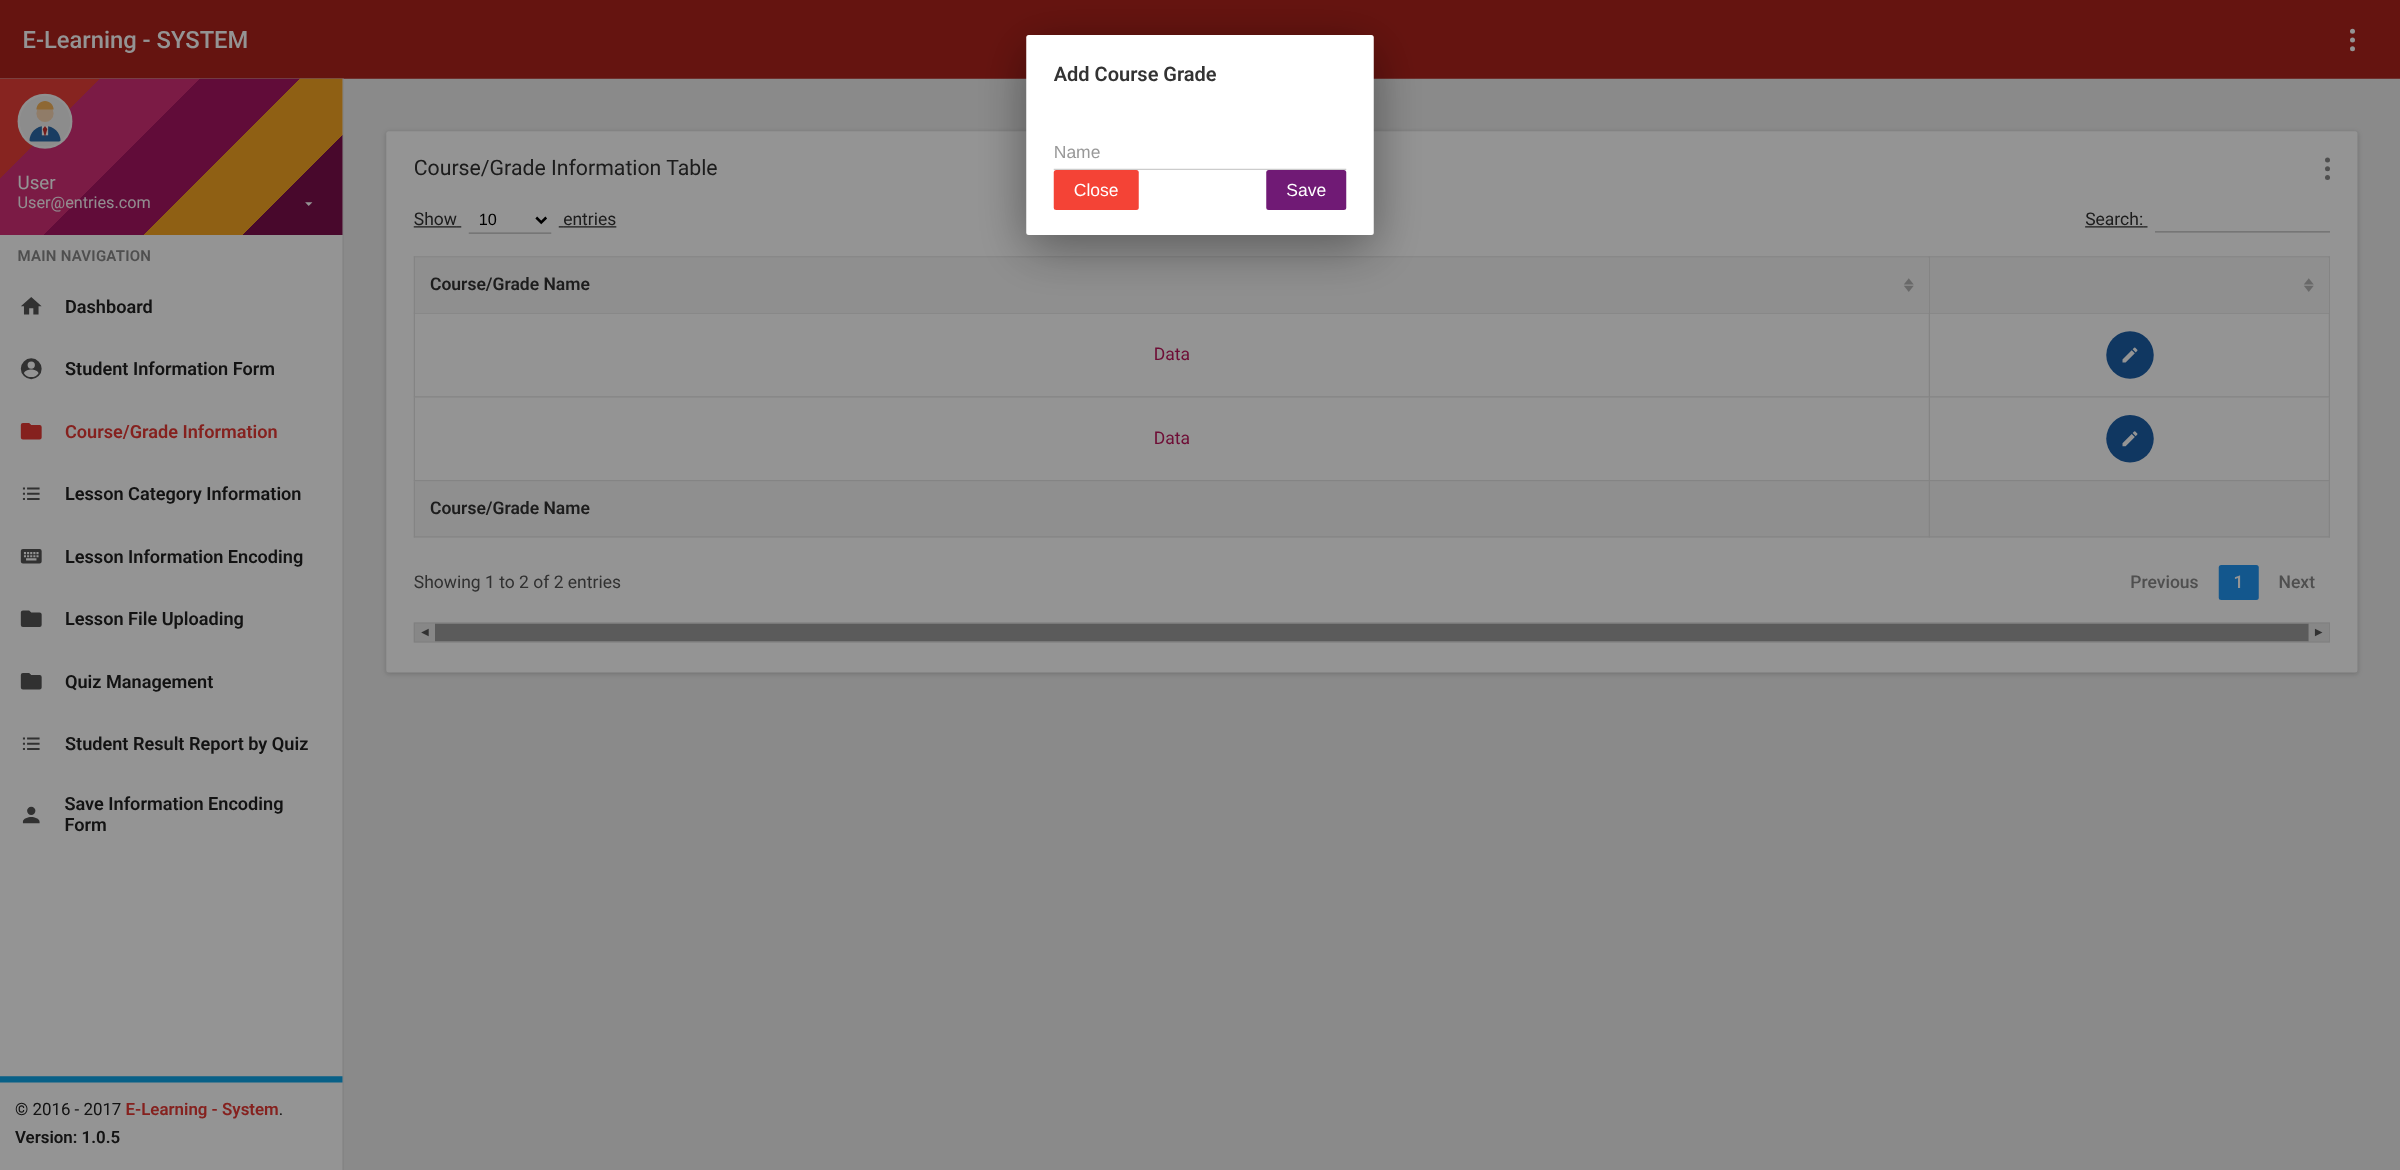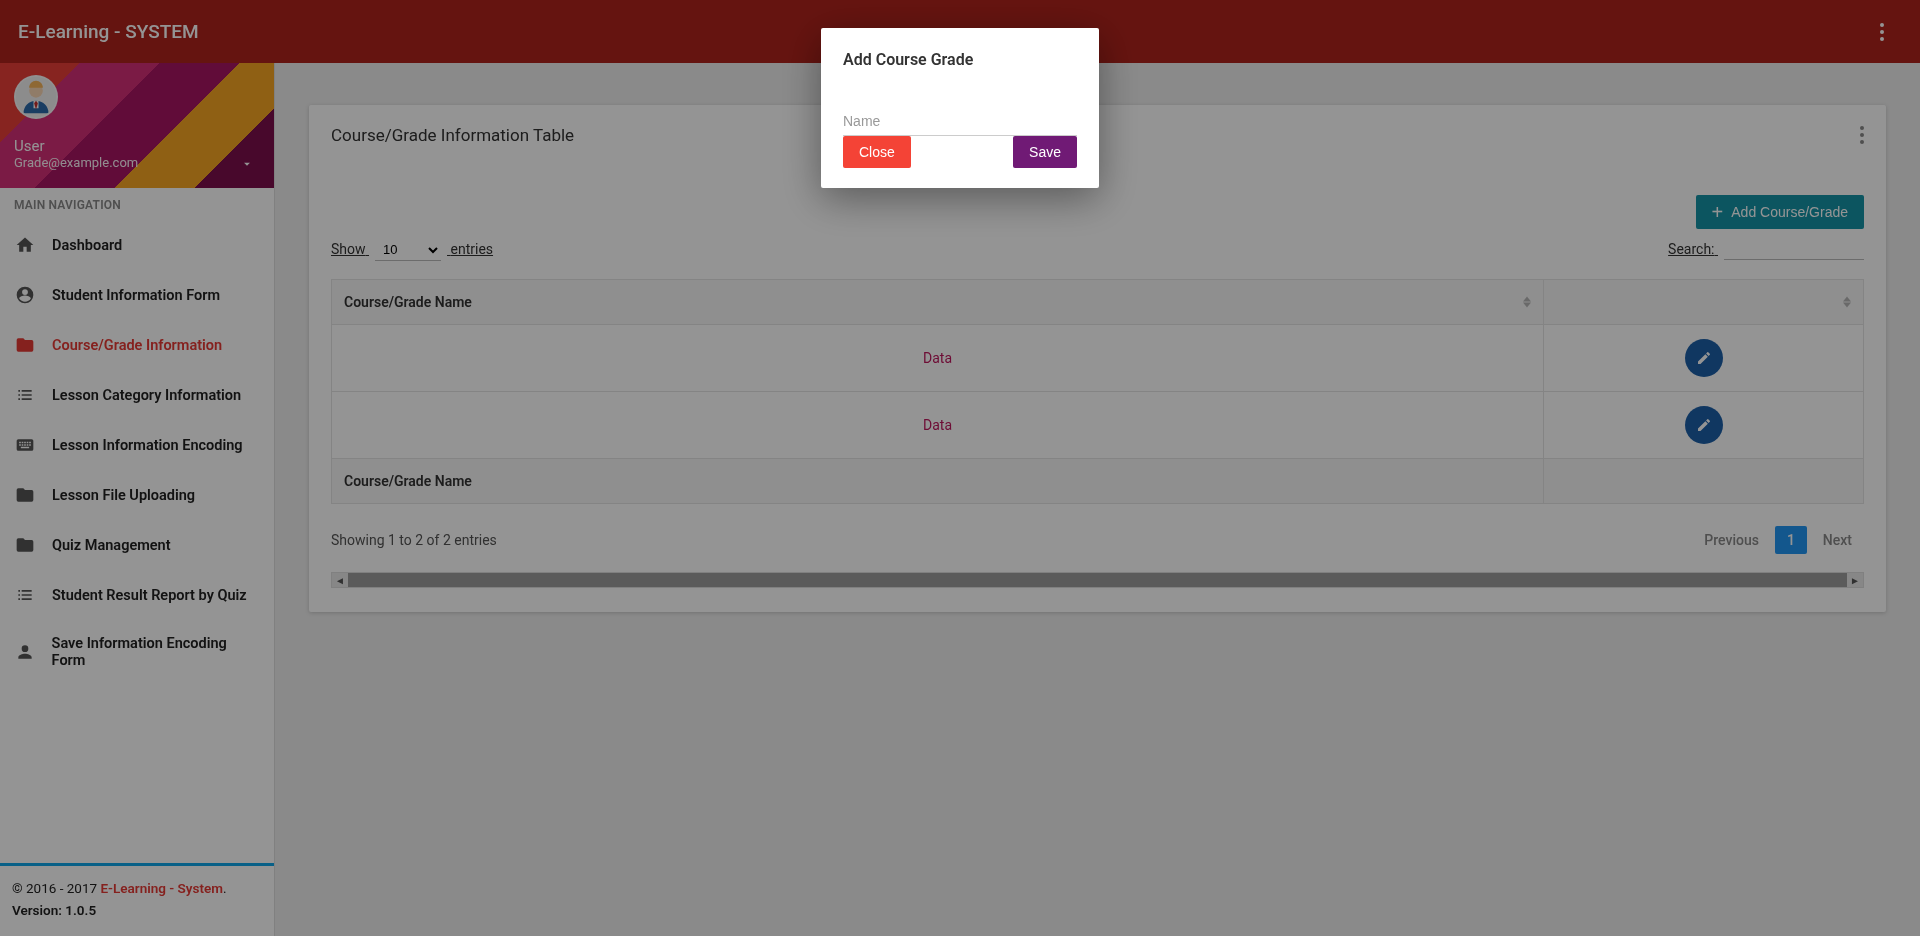--- a/index.html
+++ b/index.html
@@ -85,21 +85,21 @@
     cursor:pointer;
     gap:16px;
   }
   .nav li.active { color:#e53935; }
   .nav li .icon { width:22px; display:flex; justify-content:center; }
   .nav li .icon svg { width:20px; height:20px; fill:#555; }
   .nav li.active .icon svg { fill:#e53935; }
 
   .sidebar-footer {
     padding: 14px 12px 18px;
-    border-top:3px solid #0ea5e9;
+    border-top:5px solid #0ea5e9;
     font-size: 13.5px;
     color:#222;
   }
   .sidebar-footer a { color:#e53935; text-decoration:none; font-weight:600; }
   .sidebar-footer .version { margin-top:6px; font-weight:600; }
 
   
   .main {
     flex:1;
     padding: 42px 34px;
@@ -303,21 +303,21 @@
         <svg viewBox="0 0 64 64">
           <circle cx="32" cy="32" r="32" fill="#f2f2f2"></circle>
           <circle cx="32" cy="22" r="11" fill="#f9d6b4"></circle>
           <path d="M32 6c6 0 11 5 11 11H21c0-6 5-11 11-11z" fill="#f4b35a"></path>
           <path d="M12 58c0-12 9-20 20-20s20 8 20 20H12z" fill="#2b6aa9"></path>
           <rect x="28" y="38" width="8" height="12" fill="#fff"></rect>
           <path d="M32 38l-3 4 3 10 3-10-3-4z" fill="#c53030"></path>
         </svg>
       </div>
       <div class="user-name">User</div>
-      <div class="user-email">Grade@example.com</div>
+      <div class="user-email">User@entries.com</div>
       <div class="user-caret">
         <svg width="14" height="14" viewBox="0 0 24 24">
             <path fill="#fff" d="M7 10l5 5 5-5z"></path>
           </svg>
       </div>
     </div>
 
     <div class="nav-title">MAIN NAVIGATION</div>
     <ul class="nav" id="nav">
         <li>
@@ -409,26 +409,20 @@
         <span>Course/Grade Information Table</span>
         <div class="card-more">
           <div class="more-dots">
               <span></span>
               <span></span>
               <span></span>
             </div>
         </div>
       </div>
       <div class="card-body">
-        <div class="add-btn-row">
-          <button class="btn-add">
-            <span class="plus">+</span>
-            <span>Add Course/Grade</span>
-          </button>
-        </div>
 
         <div class="dt-controls">
           <div class="dt-length">
             <label>
               <span>Show</span>
               <select id="length-select"><option value="10">10</option><option value="25">25</option><option value="50">50</option><option value="100">100</option></select>
               <span>entries</span>
             </label>
           </div>
           <div class="dt-filter">

